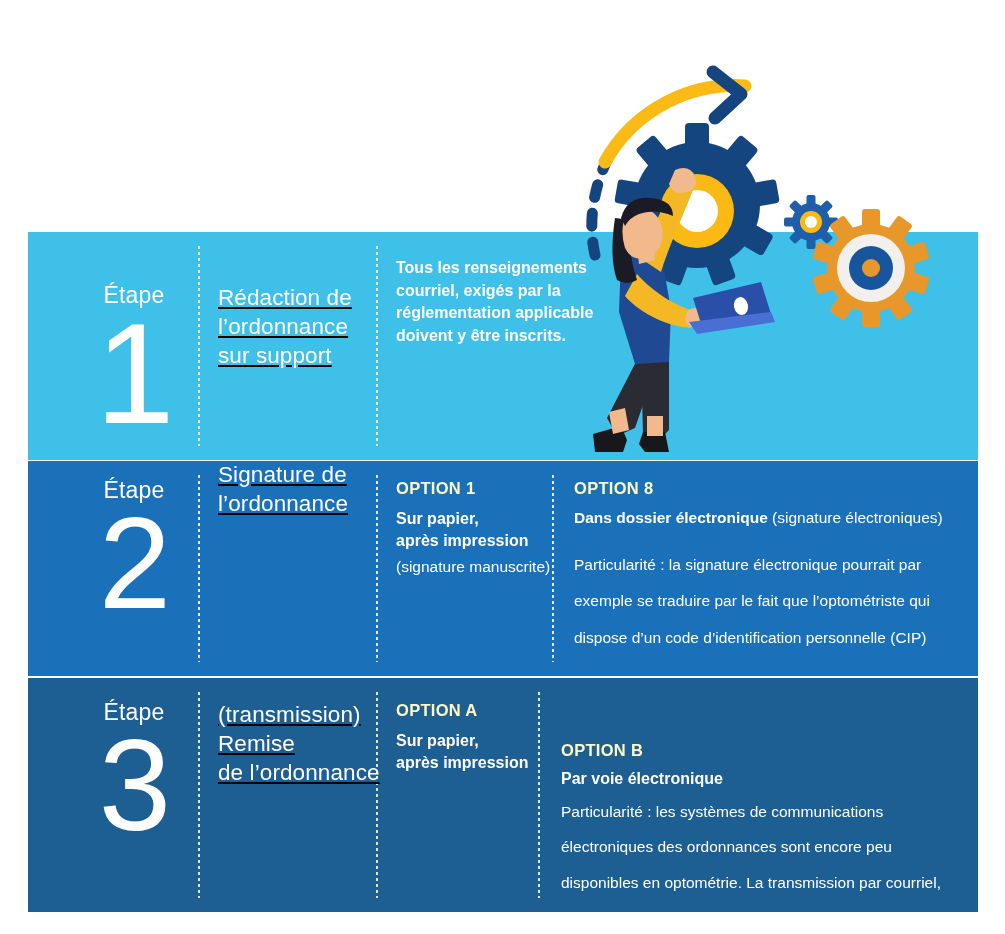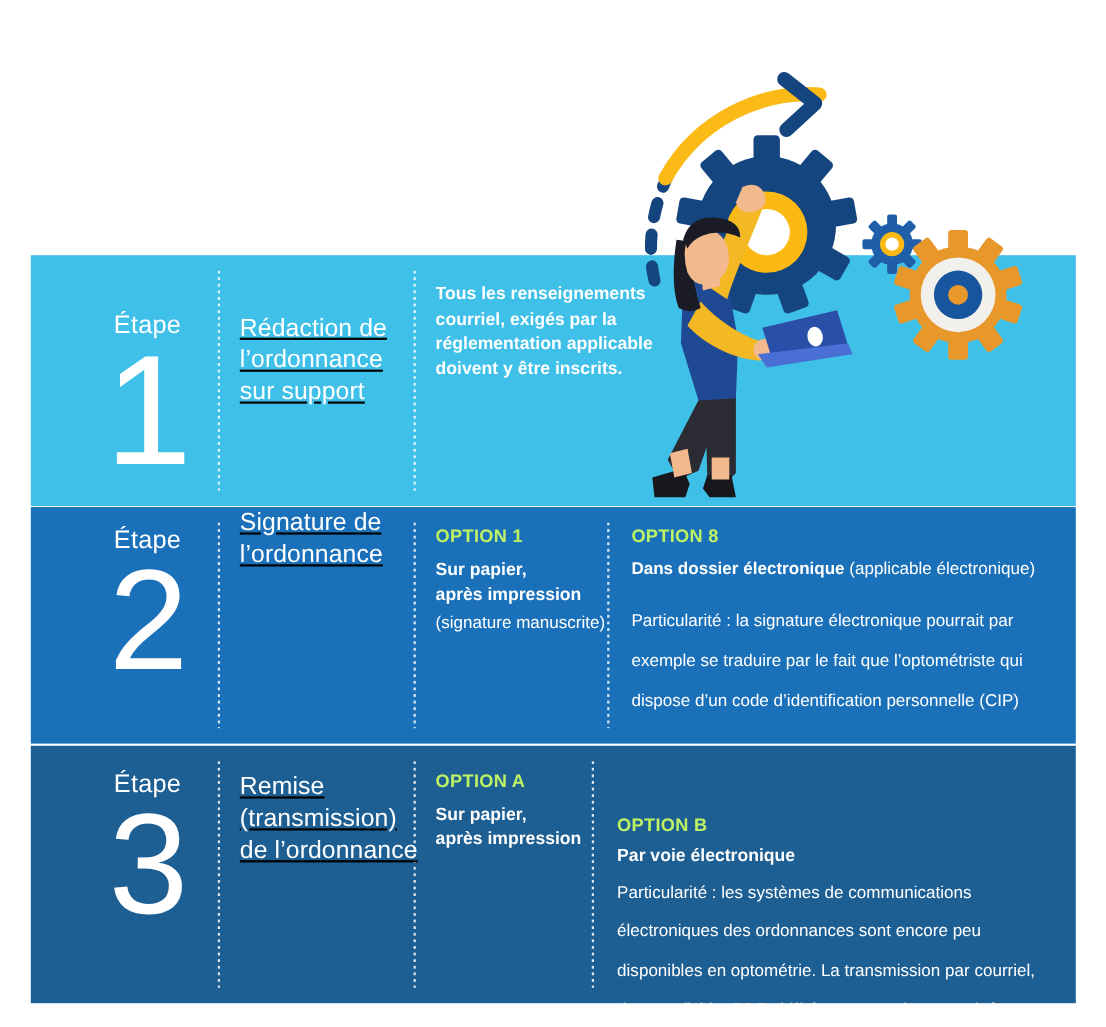--- a/index.html
+++ b/index.html
@@ -79,21 +79,21 @@
 
   .step-title {
     color: #ffffff;
     font-size: 22.5px;
     font-weight: 400;
     line-height: 1.28;
     letter-spacing: .1px;
   }
 
   .opt-head {
-    color: #bef264;
+    color: #fef9c3;
     font-size: 16.5px;
     font-weight: bold;
     letter-spacing: .3px;
     margin-bottom: 10px;
   }
   .opt-strong {
     color: #ffffff;
     font-size: 16px;
     font-weight: bold;
     line-height: 1.35;
@@ -186,42 +186,42 @@
       <div class="opt-strong" style="margin-bottom:6px;">
         <div>Sur papier,</div>
         <div>après impression</div>
       </div>
       <div class="opt-reg">(signature manuscrite)</div>
     </div>
 
     <div class="col-opt2 b2-opt">
       <div class="opt-head">OPTION 8</div>
       <div class="opt-reg">
-        <b>Dans dossier électronique</b><span> (applicable électronique)</span>
+        <b>Dans dossier électronique</b><span> (signature électroniques)</span>
       </div>
       <div class="para-block">
         <b>Particularité :</b><span> la signature électronique pourrait par exemple se traduire par le fait que l’optométriste qui dispose d’un code d’identification personnelle (CIP)</span>
       </div>
     </div>
   </div>
 
   <div class="band" id="band3">
     <div class="divider" style="left:170px;"></div>
     <div class="divider" style="left:348px;"></div>
     <div class="divider" style="left:510px;"></div>
 
     <div class="col-step b3-etape">
       <div class="etape-word">Étape</div>
       <div class="etape-num">3</div>
     </div>
 
     <div class="col-title b3-title" style="width:180px;">
       <div class="step-title">
+        <div>(transmission)</div>
         <div>Remise</div>
-        <div>(transmission)</div>
         <div>de l’ordonnance</div>
       </div>
     </div>
 
     <div class="col-opt1 b3-opt">
       <div class="opt-head">OPTION A</div>
       <div class="opt-strong">
         <div>Sur papier,</div>
         <div>après impression</div>
       </div>

